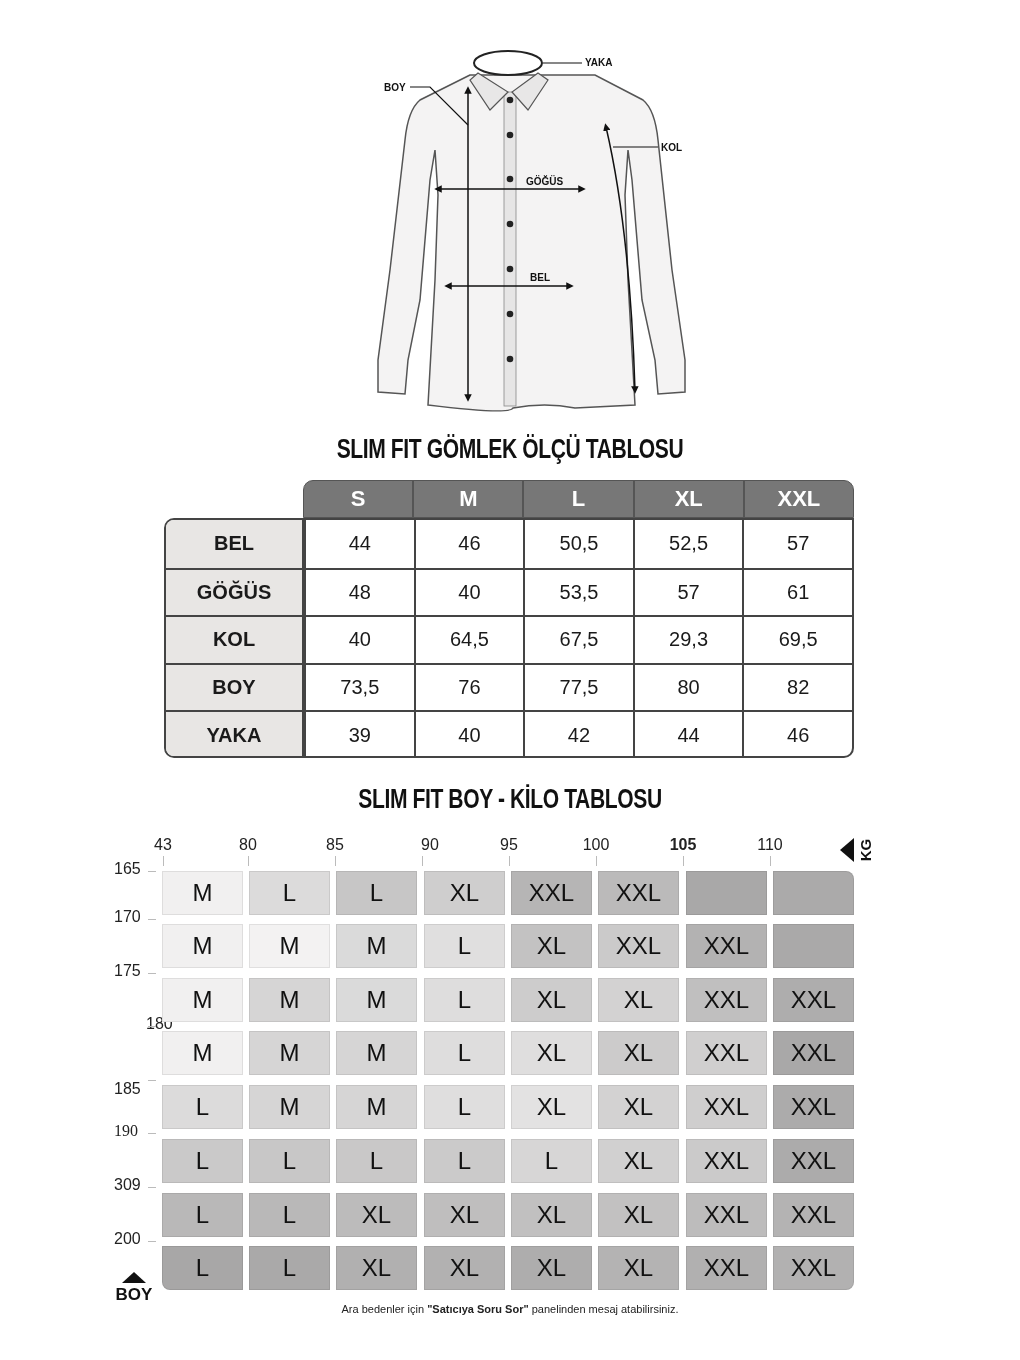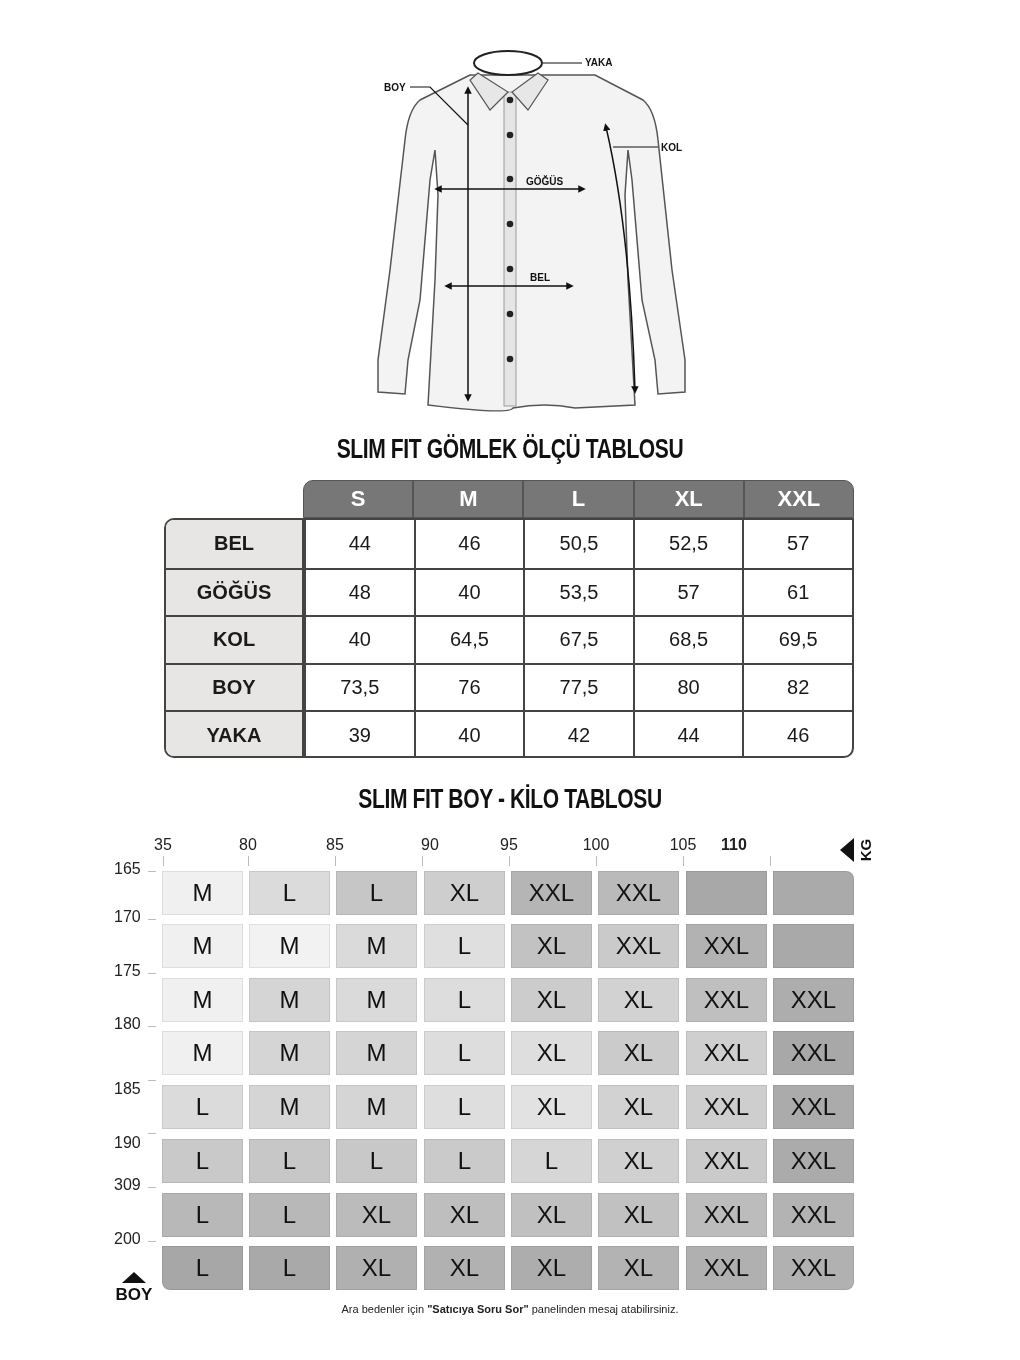--- a/index.html
+++ b/index.html
@@ -125,21 +125,21 @@
       <div class="m-cell">40</div>
       <div class="m-cell">53,5</div>
       <div class="m-cell">57</div>
       <div class="m-cell">61</div>
     </div>
     <div class="m-row">
       <div class="m-label">KOL</div>
       <div class="m-cell">40</div>
       <div class="m-cell">64,5</div>
       <div class="m-cell">67,5</div>
-      <div class="m-cell">68,5</div>
+      <div class="m-cell">29,3</div>
       <div class="m-cell">69,5</div>
     </div>
     <div class="m-row">
       <div class="m-label">BOY</div>
       <div class="m-cell">73,5</div>
       <div class="m-cell">76</div>
       <div class="m-cell">77,5</div>
       <div class="m-cell">80</div>
       <div class="m-cell">82</div>
     </div>
@@ -150,47 +150,47 @@
       <div class="m-cell">42</div>
       <div class="m-cell">44</div>
       <div class="m-cell">46</div>
     </div>
   </div>
 </div>
 
 <div class="title" id="title2">SLIM FIT BOY - KİLO TABLOSU</div>
 
 <div id="grid">
-    <div class="kg-tick" style="left: 63px;">35</div>
+    <div class="kg-tick" style="left: 63px;">43</div>
     <div class="kg-line" style="left: 63px;"></div>
     <div class="kg-tick" style="left: 148px;">80</div>
     <div class="kg-line" style="left: 148px;"></div>
     <div class="kg-tick" style="left: 235px;">85</div>
     <div class="kg-line" style="left: 235px;"></div>
     <div class="kg-tick" style="left: 330px;">90</div>
     <div class="kg-line" style="left: 322px;"></div>
     <div class="kg-tick" style="left: 409px;">95</div>
     <div class="kg-line" style="left: 409px;"></div>
     <div class="kg-tick" style="left: 496px;">100</div>
     <div class="kg-line" style="left: 496px;"></div>
-    <div class="kg-tick" style="left: 583px;">105</div>
+    <div class="kg-tick" style="left: 583px; font-weight: bold;">105</div>
     <div class="kg-line" style="left: 583px;"></div>
-    <div class="kg-tick" style="left: 634px; font-weight: bold;">110</div>
+    <div class="kg-tick" style="left: 670px;">110</div>
     <div class="kg-line" style="left: 670px;"></div>
     <div class="boy-tick" style="top: 30px;">165</div>
     <div class="boy-line" style="top: 41px;"></div>
     <div class="boy-tick" style="top: 78px;">170</div>
     <div class="boy-line" style="top: 89px;"></div>
     <div class="boy-tick" style="top: 132px;">175</div>
     <div class="boy-line" style="top: 143px;"></div>
-    <div class="boy-tick" style="top: 185px;">180</div>
+    <div class="boy-tick" style="top: 185px; margin-left: 32px;">180</div>
     <div class="boy-line" style="top: 196px;"></div>
     <div class="boy-tick" style="top: 250px;">185</div>
     <div class="boy-line" style="top: 250px;"></div>
-    <div class="boy-tick" style="top: 304px;">190</div>
+    <div class="boy-tick" style="top: 292px; font-family: Liberation Serif, serif;">190</div>
     <div class="boy-line" style="top: 303px;"></div>
     <div class="boy-tick" style="top: 346px;">309</div>
     <div class="boy-line" style="top: 357px;"></div>
     <div class="boy-tick" style="top: 400px;">200</div>
     <div class="boy-line" style="top: 411px;"></div>
     <div class="g-cell" style="left: 62px; top: 41px; background: rgb(241, 240, 240);">M</div>
     <div class="g-cell" style="left: 149px; top: 41px; background: rgb(220, 219, 219);">L</div>
     <div class="g-cell" style="left: 236px; top: 41px; background: rgb(199, 198, 198);">L</div>
     <div class="g-cell" style="left: 324px; top: 41px; background: rgb(207, 206, 206);">XL</div>
     <div class="g-cell" style="left: 411px; top: 41px; background: rgb(182, 181, 181);">XXL</div>

